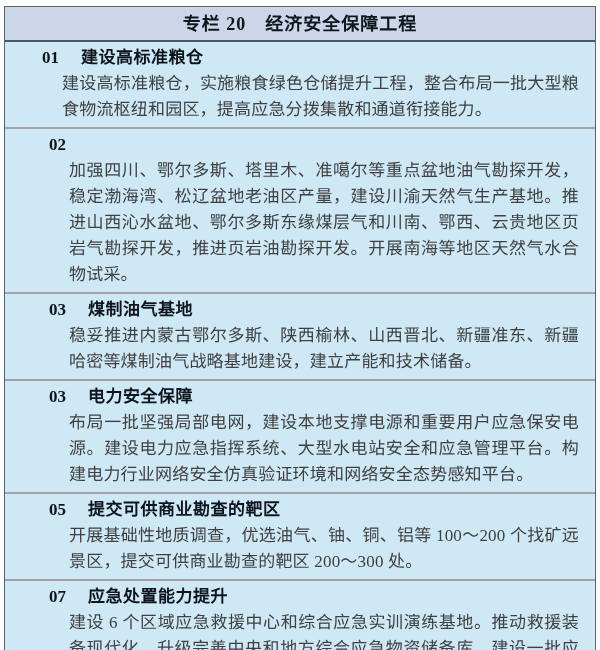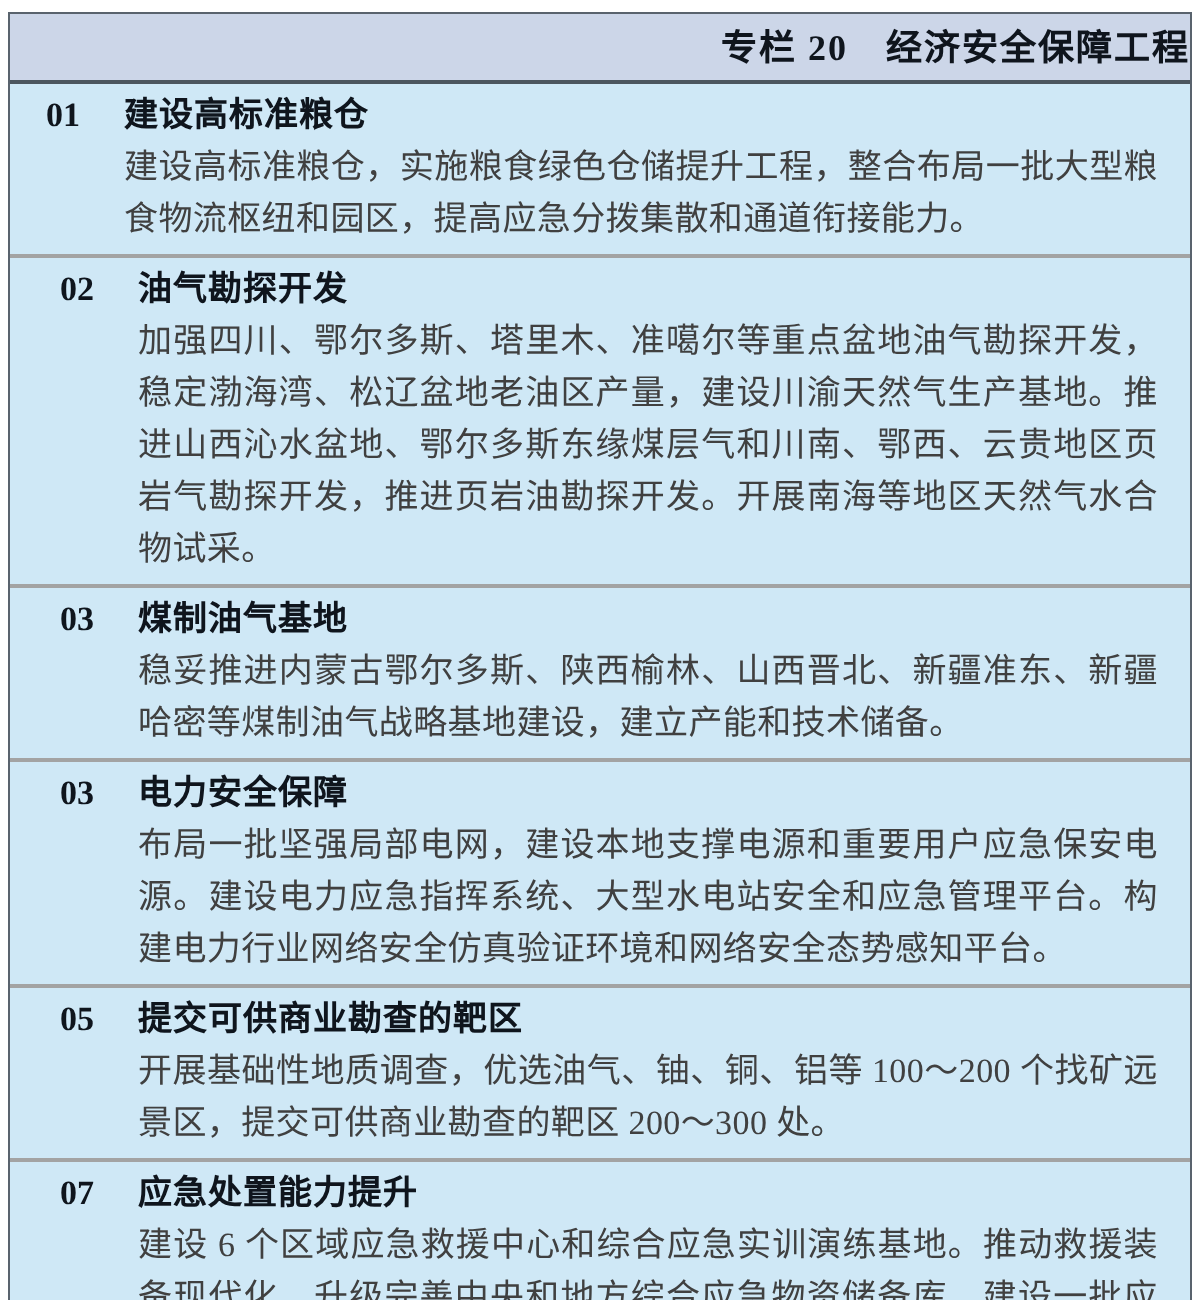--- a/index.html
+++ b/index.html
@@ -15,21 +15,21 @@
     margin: 6px 4px 5px 4px;
     width: 592px;
     min-height: 639px;
     border: 1px solid #59636d;
     display: flex;
     flex-direction: column;
   }
   .title-bar {
     background: #ccd6e8;
     border-bottom: 2px solid #4c565f;
-    text-align: right;
+    text-align: center;
     font-weight: bold;
     font-size: 18px;
     line-height: 22px;
     padding: 6px 0 5px 0;
     color: #0f151d;
     letter-spacing: 1px;
   }
   .sections {
     background: #cfe8f6;
     flex: 1;
@@ -49,20 +49,21 @@
     font-weight: bold;
     font-size: 17px;
     line-height: 26px;
     color: #0f151d;
     letter-spacing: 0.5px;
   }
   .num {
     min-width: 26px;
     margin-right: 13px;
     letter-spacing: 0;
+    margin-left: 19px;
   }
   .body-text {
     margin: 0 0 0 39px;
     font-size: 17px;
     line-height: 26px;
     color: #404040;
     text-align: justify;
     text-justify: inter-ideograph;
     letter-spacing: 0.2px;
   }
@@ -77,21 +78,20 @@
     <div class="heading-row">
       <span class="num">01</span>
       <span class="heading">建设高标准粮仓</span>
     </div>
     <p class="body-text">建设高标准粮仓，实施粮食绿色仓储提升工程，整合布局一批大型粮食物流枢纽和园区，提高应急分拨集散和通道衔接能力。</p>
   </section>
 
   <section class="section">
     <div class="heading-row">
       <span class="num">02</span>
-      <span class="heading">油气勘探开发</span>
     </div>
     <p class="body-text">加强四川、鄂尔多斯、塔里木、准噶尔等重点盆地油气勘探开发，稳定渤海湾、松辽盆地老油区产量，建设川渝天然气生产基地。推进山西沁水盆地、鄂尔多斯东缘煤层气和川南、鄂西、云贵地区页岩气勘探开发，推进页岩油勘探开发。开展南海等地区天然气水合物试采。</p>
   </section>
 
   <section class="section">
     <div class="heading-row">
       <span class="num">03</span>
       <span class="heading">煤制油气基地</span>
     </div>
     <p class="body-text">稳妥推进内蒙古鄂尔多斯、陕西榆林、山西晋北、新疆准东、新疆哈密等煤制油气战略基地建设，建立产能和技术储备。</p>

